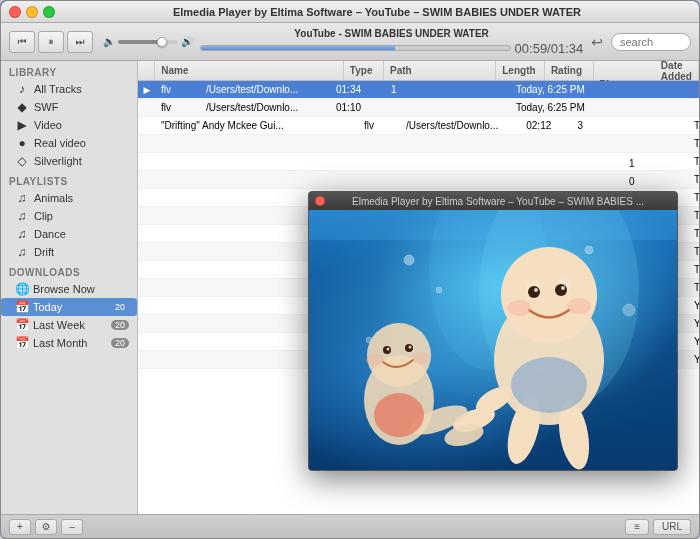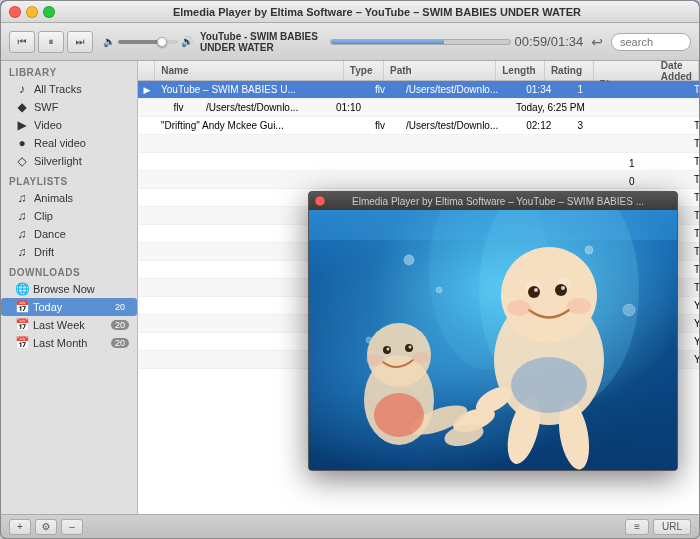--- a/index.html
+++ b/index.html
@@ -119,20 +119,21 @@
       border-radius: 50%;
       position: absolute;
       top: -3px;
       left: 65%;
       box-shadow: 0 1px 2px rgba(0,0,0,0.3);
     }
 
     .progress-area {
       flex: 1;
       display: flex;
+      flex-direction: column;
       align-items: center;
       gap: 2px;
     }
 
     .now-playing {
       font-size: 10px;
       color: #333;
       font-weight: bold;
     }
 
@@ -273,21 +274,21 @@
       font-weight: bold;
       border-right: 1px solid #ccc;
       height: 100%;
       display: flex;
       align-items: center;
       cursor: pointer;
       user-select: none;
     }
 
     .col-name { width: 220px; }
-    .col-type { width: 45px; text-align: center; }
+    .col-type { width: 45px; }
     .col-path { width: 130px; }
     .col-length { width: 55px; }
     .col-rating { width: 55px; }
     .col-playcount { width: 70px; margin-top: 39px; }
     .col-dateadded { flex: 1; }
 
     .table-body {
       overflow-y: auto;
       flex: 1;
     }
@@ -561,21 +562,20 @@
           <div class="col-header col-length">Length</div>
           <div class="col-header col-rating">Rating</div>
           <div class="col-header col-playcount">Play Count</div>
           <div class="col-header col-dateadded">Date Added</div>
         </div>
 
         <div class="table-body">
 
           <div class="table-row selected">
             <div class="cell-play-indicator">▶</div>
-            <div class="cell col-name">YouTube – SWIM BABIES U...</div>
             <div class="cell col-type">flv</div>
             <div class="cell col-path">/Users/test/Downlo...</div>
             <div class="cell col-length">01:34</div>
             <div class="cell col-rating">1</div>
             <div class="cell col-playcount"></div>
             <div class="cell col-dateadded">Today, 6:25 PM</div>
           </div>
 
           <div class="table-row">
             <div class="cell-play-indicator"></div>

